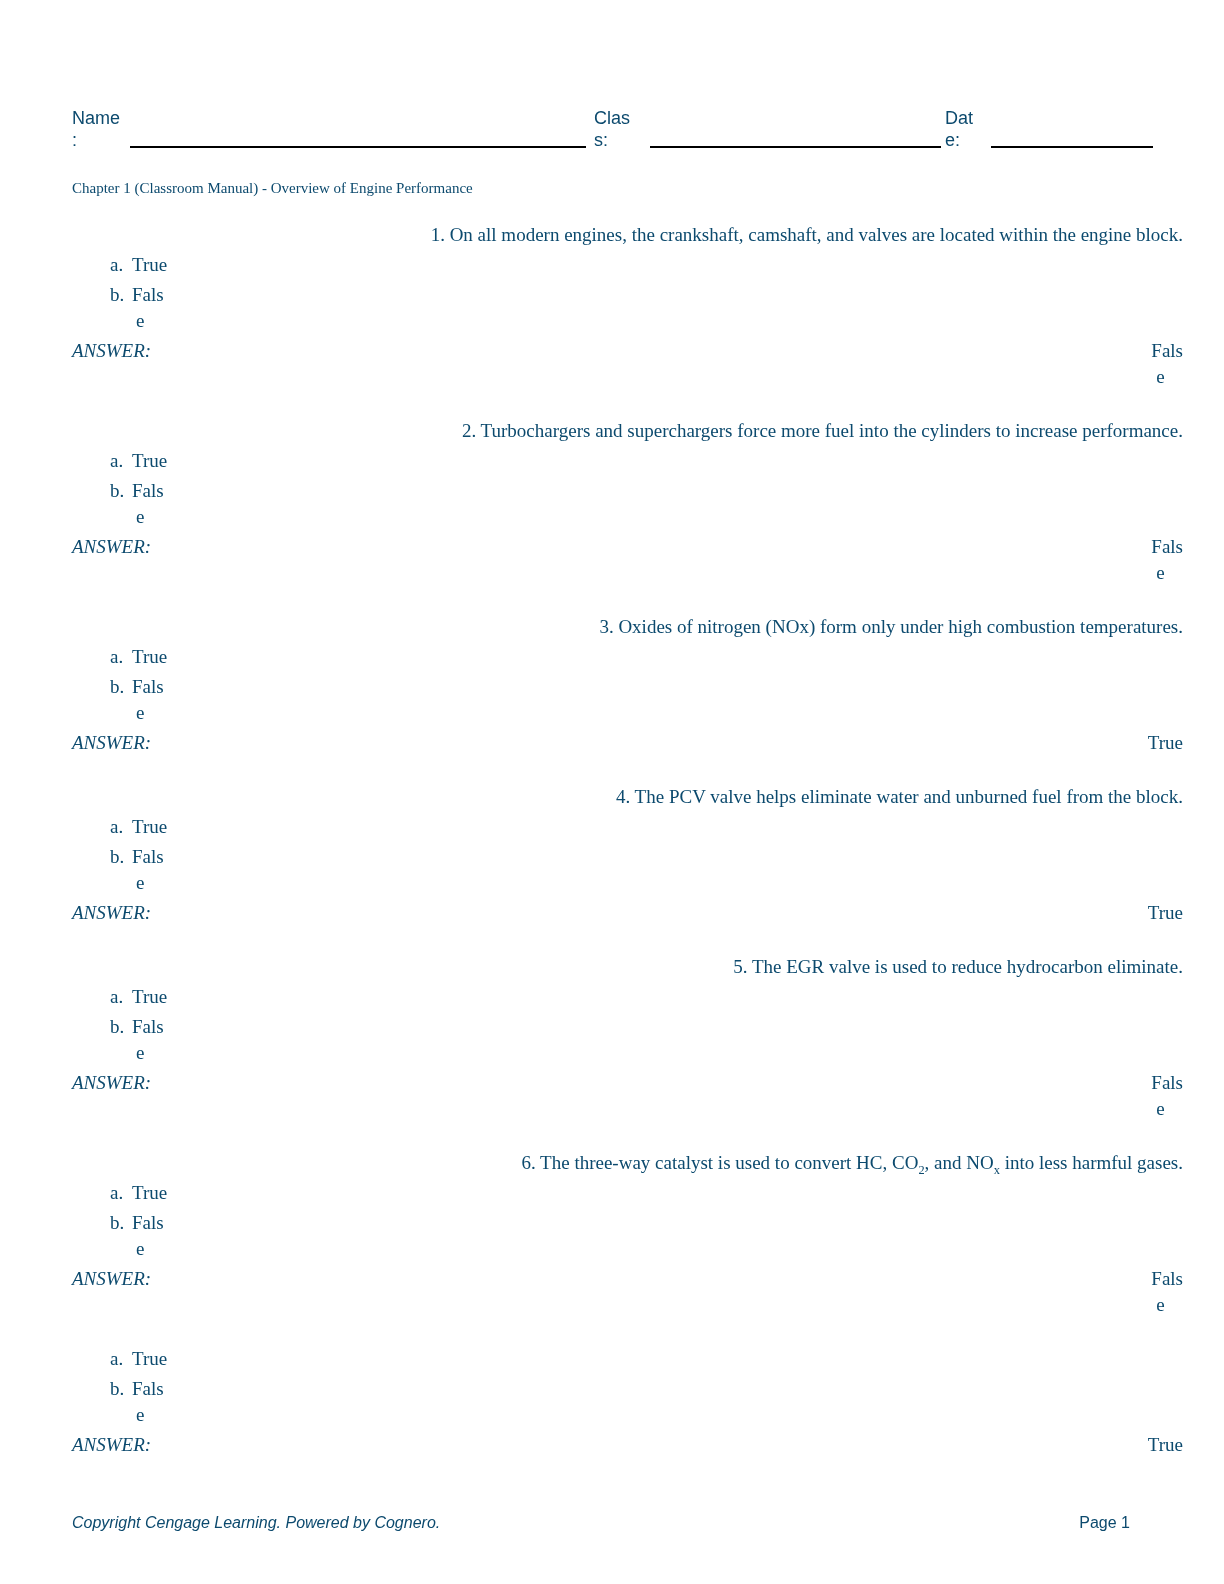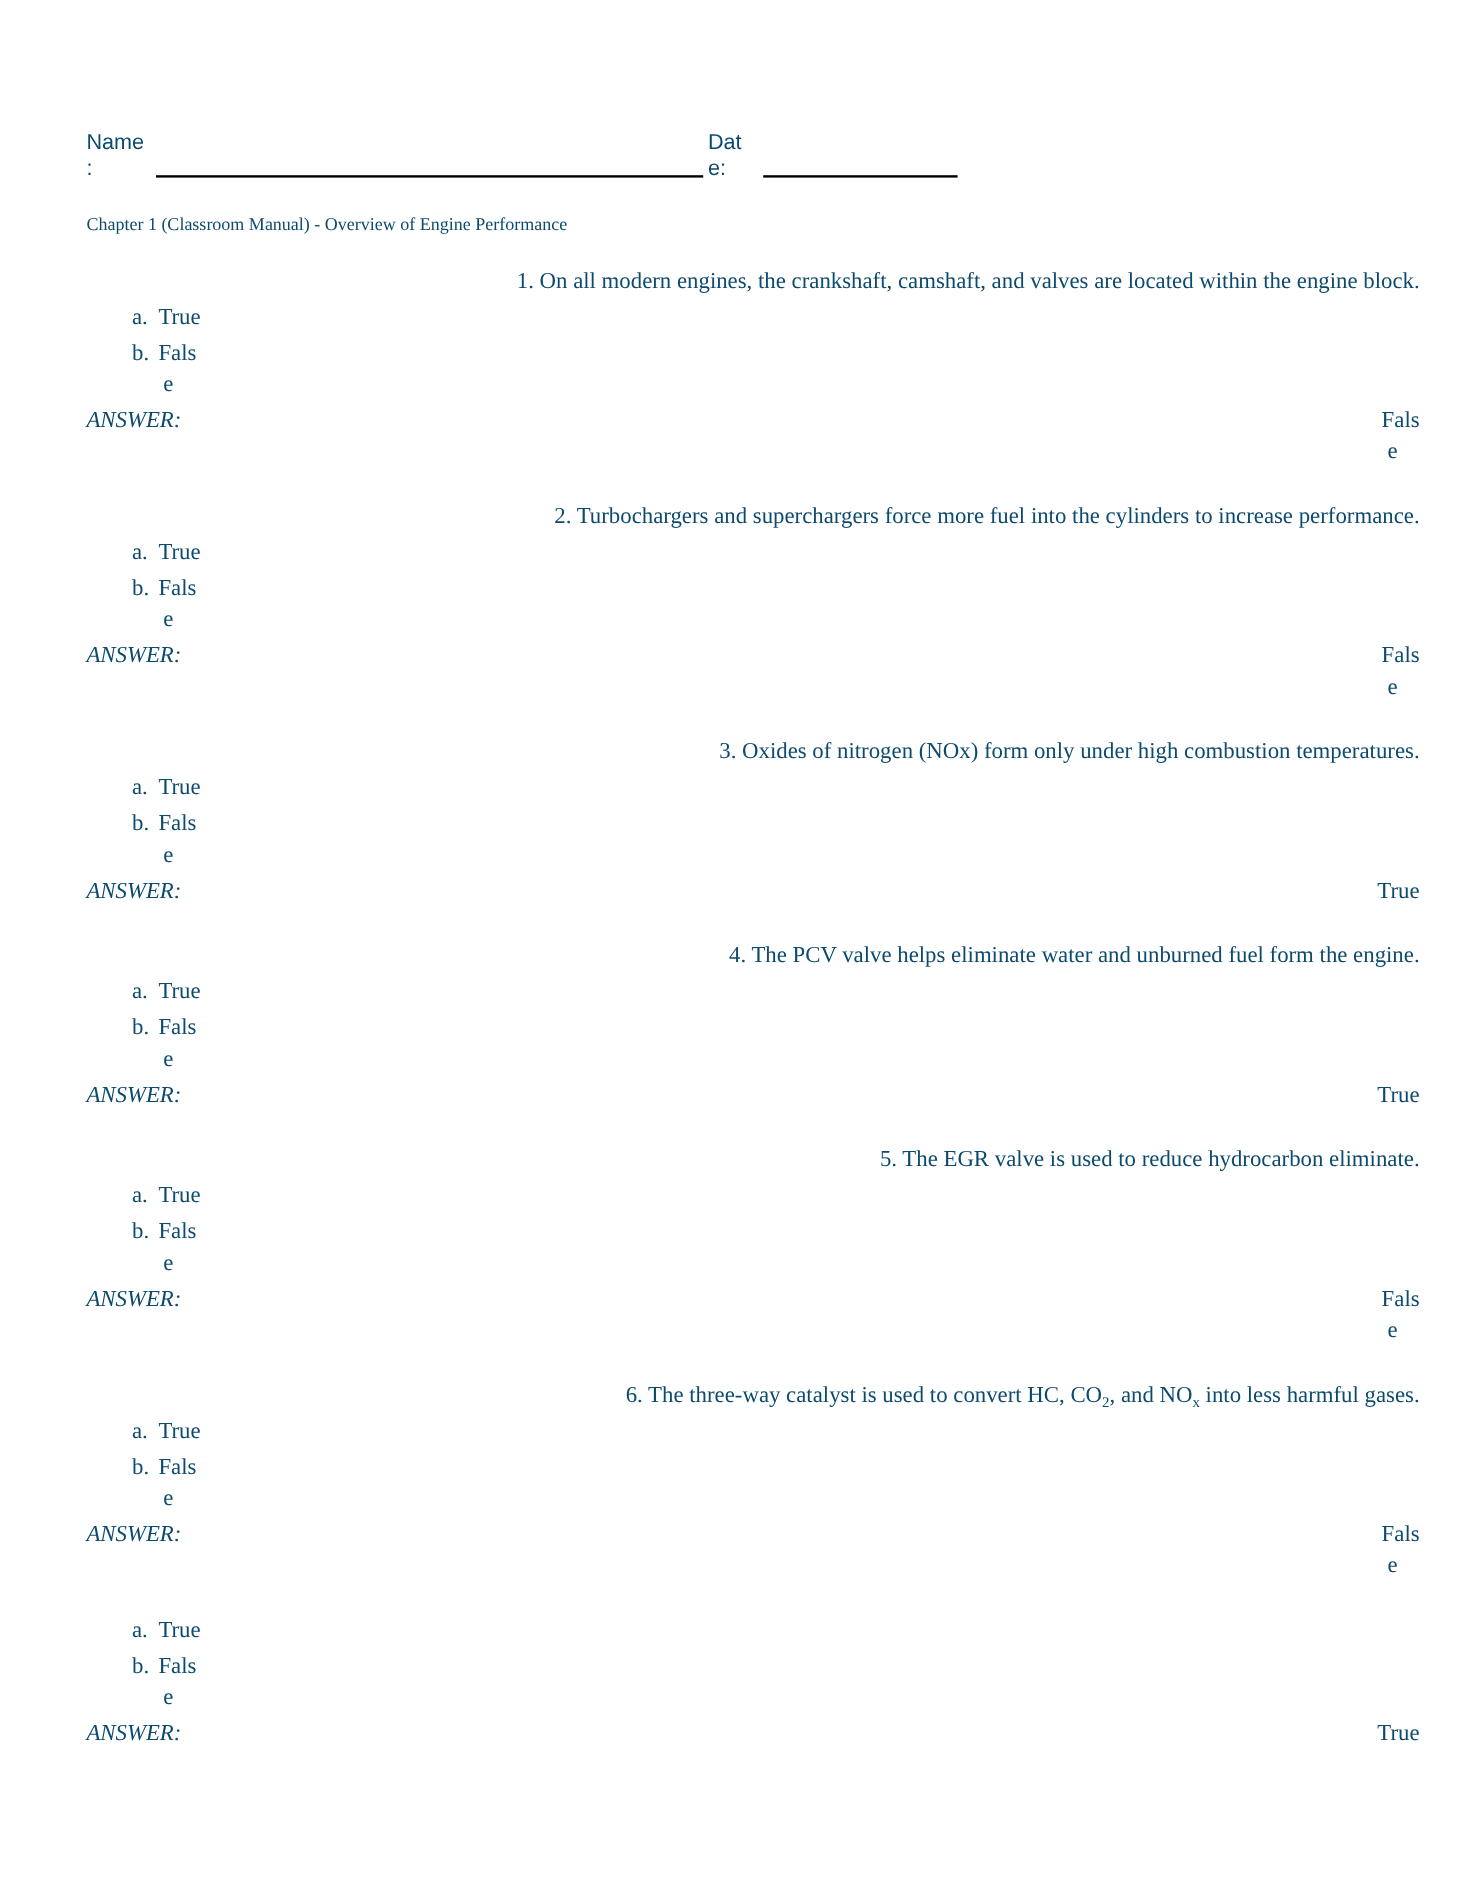--- a/index.html
+++ b/index.html
@@ -81,20 +81,24 @@
 </head>
 <body>
 
 <div class="page">
 
   <div class="hdr">
     <div class="field f-name">
       <div class="flabel"><span>Name</span><br><span>:</span></div>
       <div class="blank"></div>
     </div>
+    <div class="field f-class">
+      <div class="flabel"><span>Clas</span><br><span>s:</span></div>
+      <div class="blank"></div>
+    </div>
     <div class="field f-date">
       <div class="flabel"><span>Dat</span><br><span>e:</span></div>
       <div class="blank"></div>
     </div>
   </div>
 
   <h1 class="title">Chapter 1 (Classroom Manual) - Overview of Engine Performance</h1>
 
   <main id="question-list">
       <section class="question">
@@ -159,21 +163,21 @@
           </div>
         </div>
         <div class="answer">
           <span class="ans-label">ANSWER:</span>
           <div class="ans-text">
             <div class="tline">True</div>
           </div>
         </div>
       </section>
       <section class="question">
-        <div class="q-text"><span class="q-num">4.</span> <span>The PCV valve helps eliminate water and unburned fuel form the engine.</span></div>
+        <div class="q-text"><span class="q-num">4.</span> <span>The PCV valve helps eliminate water and unburned fuel from the block.</span></div>
         <div class="option">
           <span class="opt-letter">a.</span>
           <div class="opt-text">
             <div class="tline">True</div>
           </div>
         </div>
         <div class="option">
           <span class="opt-letter">b.</span>
           <div class="opt-text">
             <div class="tline">Fals</div>
@@ -249,14 +253,18 @@
         </div>
         <div class="answer">
           <span class="ans-label">ANSWER:</span>
           <div class="ans-text">
             <div class="tline">True</div>
           </div>
         </div>
       </section>
     </main>
 
+  <div class="footer">
+    <div class="copyright">Copyright Cengage Learning. Powered by Cognero.</div>
+    <div class="pagenum">Page 1</div>
+  </div>
 
 </div>
 
 </body></html>

